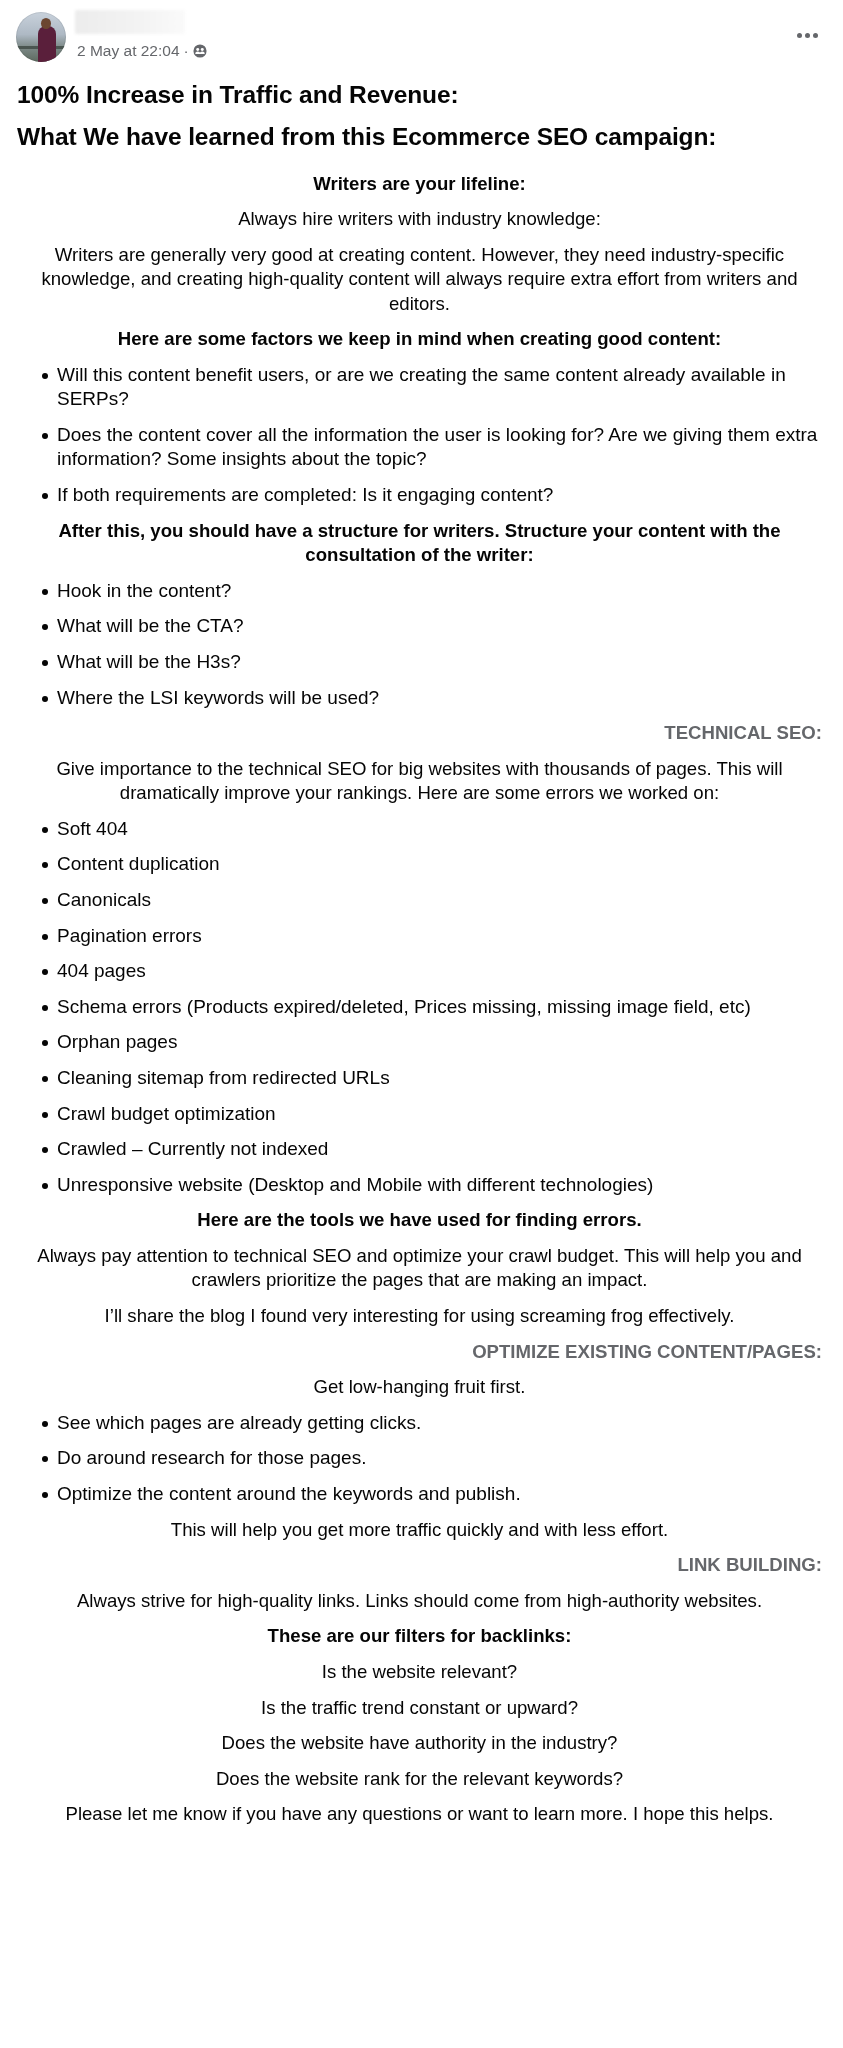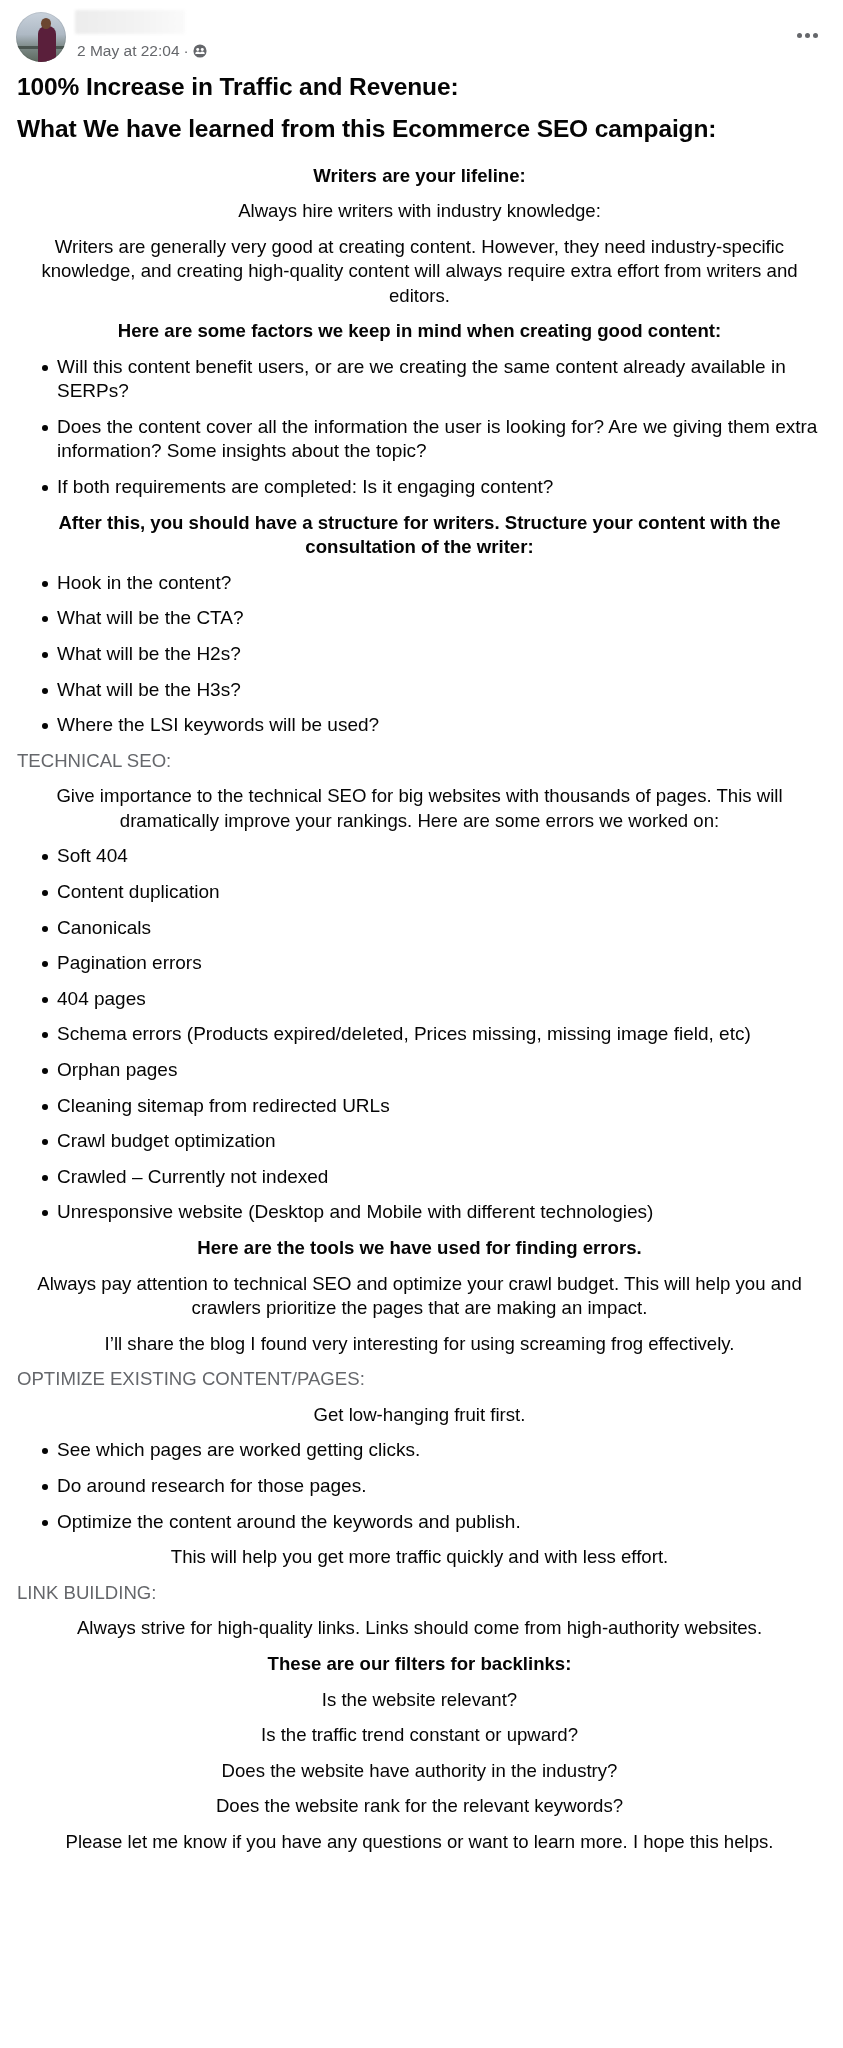--- a/index.html
+++ b/index.html
@@ -40,30 +40,30 @@
   .more-button {
     position: absolute; left: 790px; top: 20px; width: 34px; height: 30px;
     display: flex; align-items: center; justify-content: center; gap: 3px; cursor: pointer;
   }
   .more-button span { width: 5px; height: 5px; border-radius: 50%; background: #65676b; display: block; }
 
   .content {
     position: absolute; left: 17px; top: 72px; width: 805px;
   }
   .title {
-    font-size: 24.5px; line-height: 30px; font-weight: 700; margin: 0 0 12px 0; color: #050505;
+    font-size: 24.5px; line-height: 30px; font-weight: 700; margin: 8px 0 12px 0; color: #050505;
     letter-spacing: -0.1px;
   }
   .title + .title { margin-bottom: 19.5px; }
   .p {
     font-size: 18.6px; line-height: 24.5px; margin: 0 0 11.1px 0; color: #050505; text-align: center;
   }
   .b { font-weight: 700; }
   .section {
-    font-weight: 400; color: #65676b; font-size: 18.6px; line-height: 24.5px; margin: 0 0 11.1px 0;
+    font-weight: 700; color: #65676b; font-size: 18.6px; line-height: 24.5px; margin: 0 0 11.1px 0; text-align: right;
   }
   ul { margin: 0; padding: 0; list-style: none; }
   li {
     position: relative; padding-left: 40px; font-size: 19px; line-height: 24.5px;
     margin: 0 0 11.1px 0; color: #050505;
   }
   li::before {
     content: ""; position: absolute; left: 25px; top: 10px; width: 6px; height: 6px;
     border-radius: 50%; background: #050505;
   }
@@ -106,21 +106,20 @@
   <div class="p b">Here are some factors we keep in mind when creating good content:</div>
   <ul>
     <li>Will this content benefit users, or are we creating the same content already available in SERPs?</li>
     <li>Does the content cover all the information the user is looking for? Are we giving them extra information? Some insights about the topic?</li>
     <li>If both requirements are completed: Is it engaging content?</li>
   </ul>
   <div class="p b">After this, you should have a structure for writers. Structure your content with the consultation of the writer:</div>
   <ul>
     <li>Hook in the content?</li>
     <li>What will be the CTA?</li>
-    <li>What will be the H2s?</li>
     <li>What will be the H3s?</li>
     <li>Where the LSI keywords will be used?</li>
   </ul>
 
   <div class="section">TECHNICAL SEO:</div>
   <div class="p">Give importance to the technical SEO for big websites with thousands of pages. This will dramatically improve your rankings. Here are some errors we worked on:</div>
   <ul>
     <li>Soft 404</li>
     <li>Content duplication</li>
     <li>Canonicals</li>
@@ -133,21 +132,21 @@
     <li>Crawled – Currently not indexed</li>
     <li>Unresponsive website (Desktop and Mobile with different technologies)</li>
   </ul>
   <div class="p b">Here are the tools we have used for finding errors.</div>
   <div class="p">Always pay attention to technical SEO and optimize your crawl budget. This will help you and crawlers prioritize the pages that are making an impact.</div>
   <div class="p">I’ll share the blog I found very interesting for using screaming frog effectively.</div>
 
   <div class="section">OPTIMIZE EXISTING CONTENT/PAGES:</div>
   <div class="p">Get low-hanging fruit first.</div>
   <ul>
-    <li>See which pages are worked getting clicks.</li>
+    <li>See which pages are already getting clicks.</li>
     <li>Do around research for those pages.</li>
     <li>Optimize the content around the keywords and publish.</li>
   </ul>
   <div class="p">This will help you get more traffic quickly and with less effort.</div>
 
   <div class="section">LINK BUILDING:</div>
   <div class="p">Always strive for high-quality links. Links should come from high-authority websites.</div>
   <div class="p b">These are our filters for backlinks:</div>
   <div class="p">Is the website relevant?</div>
   <div class="p">Is the traffic trend constant or upward?</div>

